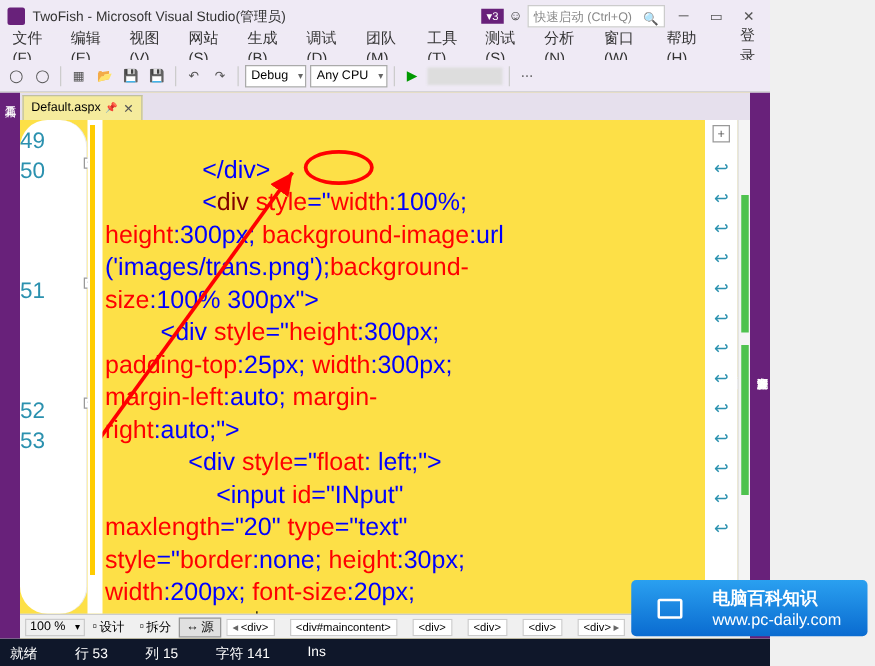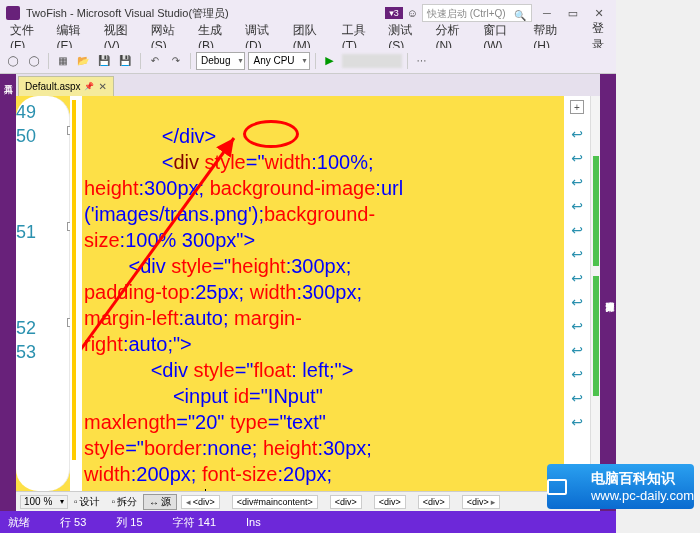--- a/index.html
+++ b/index.html
@@ -60,23 +60,23 @@
   
   .bottombar1 { height: 20px; background: #f0f0f0; border-top: 1px solid #ccc; display: flex; align-items: center; font-size: 10px; padding: 0 4px; }
   .zoom { width: 48px; border: 1px solid #ccc; height: 14px; display:flex; align-items:center; padding:0 3px; }
   .viewbtn { padding: 0 5px; border: 1px solid transparent; cursor: pointer; display:flex; align-items:center; gap:2px; }
   .viewbtn.active { border: 1px solid #999; background: #e0e0e0; }
   .breadcrumb { display: flex; gap: 12px; margin-left: 4px; overflow: hidden; }
   .bc { border: 1px solid #ccc; padding: 0 4px; height: 14px; display:flex; align-items:center; background: #fff; font-size: 9px; }
   .bc:first-child::before { content: "◂"; margin-right: 2px; color: #666; }
   .bc-last::after { content: "▸"; margin-left: 2px; color: #666; }
   
-  .statusbar { height: 22px; background: #6d28d9; color: #fff; display: flex; align-items: center; font-size: 11px; padding: 0 8px; gap: 30px; }
-  
-  .watermark { position: absolute; right: 6px; bottom: 24px; background: linear-gradient(180deg,#2aa0f0,#0a6bd0); color: #fff; font-size: 14px; padding: 6px 0; border-radius: 4px; display:flex; align-items:center; gap:24px; font-weight: bold; }
+  .statusbar { height: 22px; background: #0f172a; color: #fff; display: flex; align-items: center; font-size: 11px; padding: 0 8px; gap: 30px; }
+  
+  .watermark { position: absolute; right: 6px; bottom: 24px; background: linear-gradient(180deg,#2aa0f0,#0a6bd0); color: #fff; font-size: 14px; padding: 6px 21px; border-radius: 4px; display:flex; align-items:center; gap:24px; font-weight: bold; }
   .watermark .mon { width: 20px; height: 16px; border: 2px solid #fff; border-radius: 2px; }
 </style>
 </head>
 <body>
 
 <div class="window">
 
   <div class="titlebar">
     <div class="title-icon"></div>
     <div class="title-text">TwoFish - Microsoft Visual Studio(管理员)</div>

